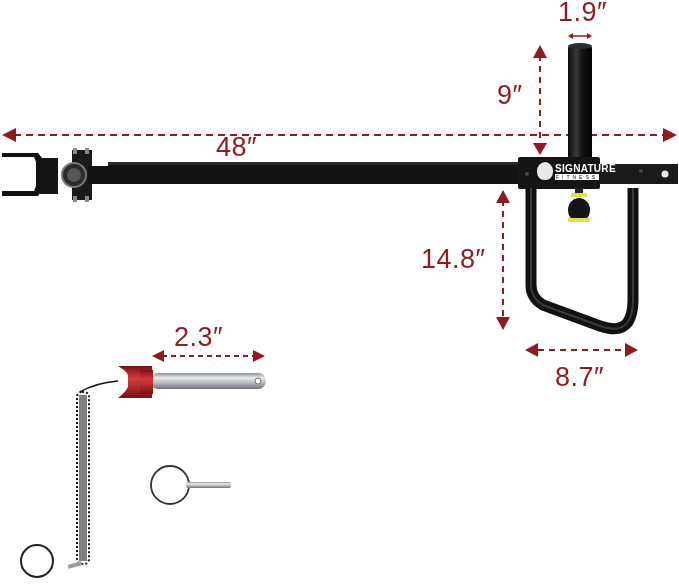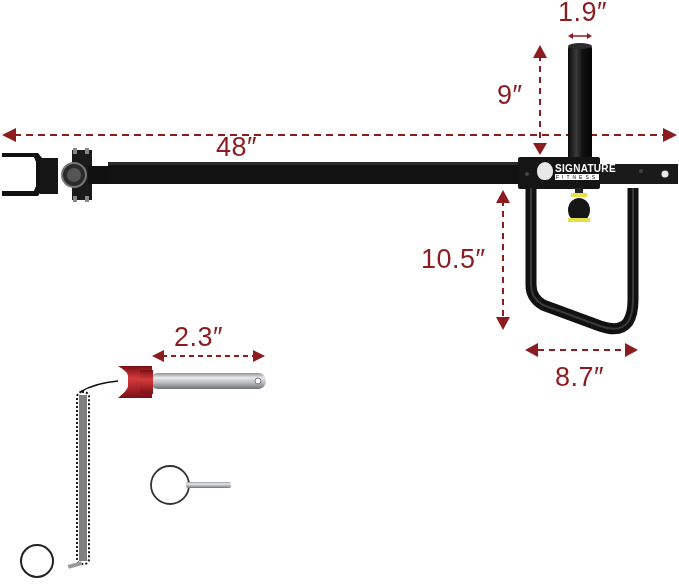--- a/index.html
+++ b/index.html
@@ -134,15 +134,15 @@
 
 <div style="position:absolute;left:537px;top:162px;width:62px;">
   <div style="position:absolute;left:0;top:0;width:16px;height:18px;background:#e8e8e8;border-radius:50% 50% 45% 45%;"></div>
   <div style="position:absolute;left:18px;top:1px;color:#fff;font-size:10px;font-weight:700;letter-spacing:0.3px;">SIGNATURE</div>
   <div style="position:absolute;left:18px;top:12px;width:44px;background:#fff;color:#111;font-size:5px;letter-spacing:3px;text-align:center;line-height:6px;">FITNESS</div>
 </div>
 
 <div class="dim" style="left:216px;top:100px;margin-top:32px;">48″</div>
 <div class="dim" style="left:558px;top:-3px;">1.9″</div>
 <div class="dim" style="left:497px;top:80px;">9″</div>
-<div class="dim" style="left:421px;top:244px;">10.5″</div>
+<div class="dim" style="left:421px;top:244px;">14.8″</div>
 <div class="dim" style="left:555px;top:362px;text-align:center;">8.7″</div>
 <div class="dim" style="left:174px;top:322px;">2.3″</div>
 
 </body></html>

